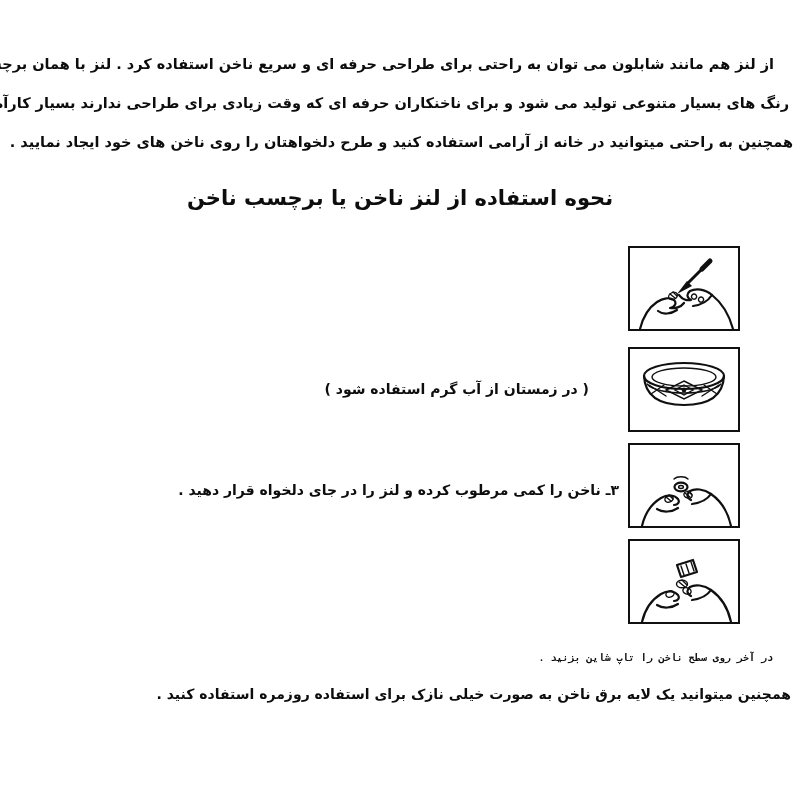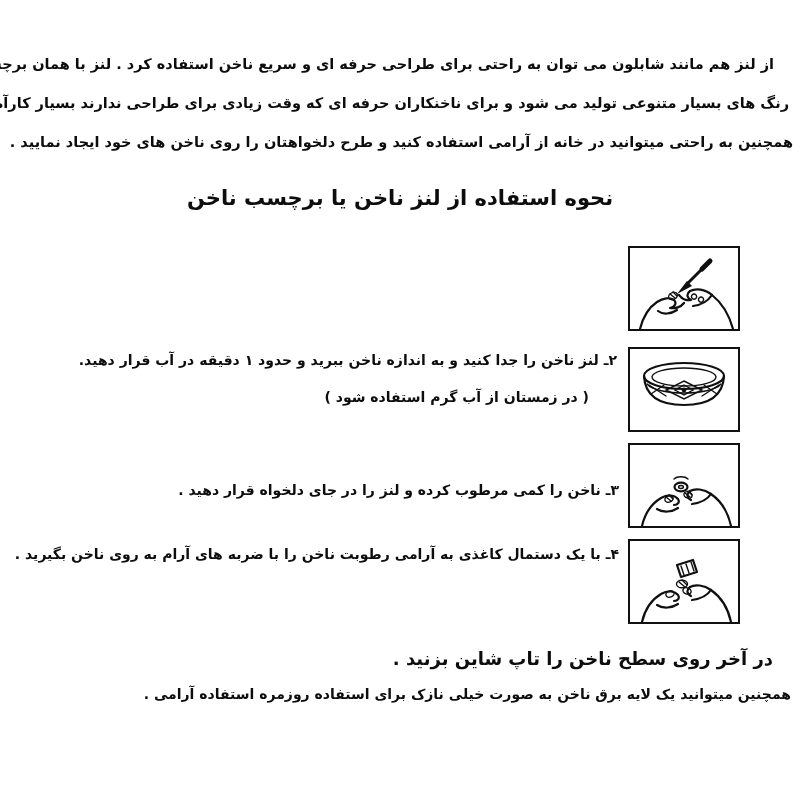--- a/index.html
+++ b/index.html
@@ -25,24 +25,24 @@
   .intro-2{top:92px;right:11px;}
   .intro-3{top:131px;right:7px;}
   .heading{
     position:absolute;top:183px;left:0;width:100%;
     text-align:center;direction:rtl;
     font-weight:bold;font-size:21px;line-height:30px;
     color:#0d0d0d;
   }
   .step-text-1{top:246px;right:183px;font-size:14px;}
   .step-text-2{top:349px;right:183px;font-size:14px;}
-  .step-note-2{top:378px;right:211px;font-size:14px;margin-top:8px;}
+  .step-note-2{top:378px;right:211px;font-size:14px;}
   .step-text-3{top:447px;right:181px;font-size:14px;margin-top:32px;}
   .step-text-4{top:543px;right:181px;font-size:14px;}
-  .footer-1{top:648px;right:27px;font-size:18px;}
+  .footer-1{top:648px;right:27px;font-size:10px;font-family:Liberation Mono, monospace;}
   .footer-2{top:683px;right:9px;font-size:14px;}
   .illus-box{
     position:absolute;left:628px;width:108px;height:81px;
     border:2.5px solid #101010;background:#ffffff;
     box-sizing:content-box;
   }
   .box-1{top:246px;}
   .box-2{top:347px;}
   .box-3{top:443px;}
   .box-4{top:539px;}
@@ -75,21 +75,20 @@
       <path class="sk" d="M103,81 C99,66 92,55 82,47 C75,41 66,40 60,43 C56,46 57,50 61,52 C57,53 52,51 49,47"></path>
       <path class="sk" d="M82,47 C78,53 71,57 63,58"></path>
       <path class="sk-thin" d="M64,46 a2.6,2.6 0 1 0 0.1,0 M71,49 a2.6,2.6 0 1 0 0.1,0"></path>
 
       <path class="sk-fill" d="M47,46 L57,33 L62,38 Z"></path>
       <path class="sk" d="M58,35 L75,18" style="stroke-width:3"></path>
       <path class="sk" d="M72,21 L80,13" style="stroke-width:5"></path>
     </svg>
   </div>
 
-  <div class="fa-line step-text-2">۲ـ لنز ناخن را جدا کنید و به اندازه ناخن ببرید و حدود ۱ دقیقه در آب قرار دهید.</div>
   <div class="fa-line step-note-2">( در زمستان از آب گرم استفاده شود )</div>
   <div class="illus-box box-2">
     <svg viewBox="0 0 108 81">
       <ellipse class="sk" cx="54" cy="27" rx="40" ry="13"></ellipse>
       <ellipse class="sk-thin" cx="54" cy="28" rx="32" ry="9"></ellipse>
       <path class="sk" d="M14,27 C15,47 30,56 54,56 C78,56 93,47 94,27"></path>
       <path class="sk-thin" d="M17,35 C27,47 81,47 91,35"></path>
       <path class="sk-thin" d="M54,32 L72,41 L54,50 L36,41 Z"></path>
       <path class="sk-thin" d="M54,36 L63,41 L54,46 L45,41 Z"></path>
       <path class="sk-thin" d="M19,36 L36,47 M34,36 L21,45"></path>
@@ -111,37 +110,36 @@
       <path class="sk" d="M81,49 C77,55 70,58 62,59"></path>
       <ellipse class="sk-thin" cx="58" cy="50" rx="4.2" ry="3.1" transform="rotate(20 58 50)"></ellipse>
       <path class="sk-thin" d="M55,48 l5,4 M58,46 l4,4"></path>
 
       <ellipse class="sk" cx="51" cy="42" rx="6.5" ry="4.4"></ellipse>
       <ellipse class="sk-thin" cx="51" cy="42" rx="2.4" ry="1.5"></ellipse>
       <path class="sk-thin" d="M44,34 C47,31 55,31 58,34"></path>
     </svg>
   </div>
 
-  <div class="fa-line step-text-4">۴ـ با یک دستمال کاغذی به آرامی رطوبت ناخن را با ضربه های آرام به روی ناخن بگیرید .</div>
   <div class="illus-box box-4">
     <svg viewBox="0 0 108 81">
 
       <path class="sk" d="M12,81 C15,68 21,59 31,53 C38,49 45,50 48,54 C50,57 48,60 44,60"></path>
       <path class="sk" d="M27,64 C33,68 42,67 48,63"></path>
       <ellipse class="sk-thin" cx="40" cy="53" rx="4.2" ry="3.1" transform="rotate(-20 40 53)"></ellipse>
 
       <path class="sk" d="M101,81 C98,67 91,56 81,49 C74,44 65,43 60,46 C56,49 57,53 61,55"></path>
       <path class="sk" d="M81,49 C77,55 70,58 62,59"></path>
       <ellipse class="sk-thin" cx="57" cy="50" rx="4.2" ry="3.1" transform="rotate(20 57 50)"></ellipse>
 
       <path class="sk" d="M47,24 l16,-5 l4,12 l-16,5 z"></path>
       <path class="sk-thin" d="M51,25 l3,9 M56,23 l3,9 M61,21 l3,9"></path>
       <ellipse class="sk-thin" cx="52" cy="43" rx="5.5" ry="3.8"></ellipse>
       <path class="sk-thin" d="M49,41 l6,5 M52,39 l5,5"></path>
     </svg>
   </div>
 
   <div>
     <div class="fa-line footer-1">در آخر روی سطح ناخن را تاپ شاین بزنید .</div>
-    <div class="fa-line footer-2">همچنین میتوانید یک لایه برق ناخن به صورت خیلی نازک برای استفاده روزمره استفاده آرامی .</div>
+    <div class="fa-line footer-2">همچنین میتوانید یک لایه برق ناخن به صورت خیلی نازک برای استفاده روزمره استفاده کنید .</div>
   </div>
 
 </div>
 
 </body></html>

